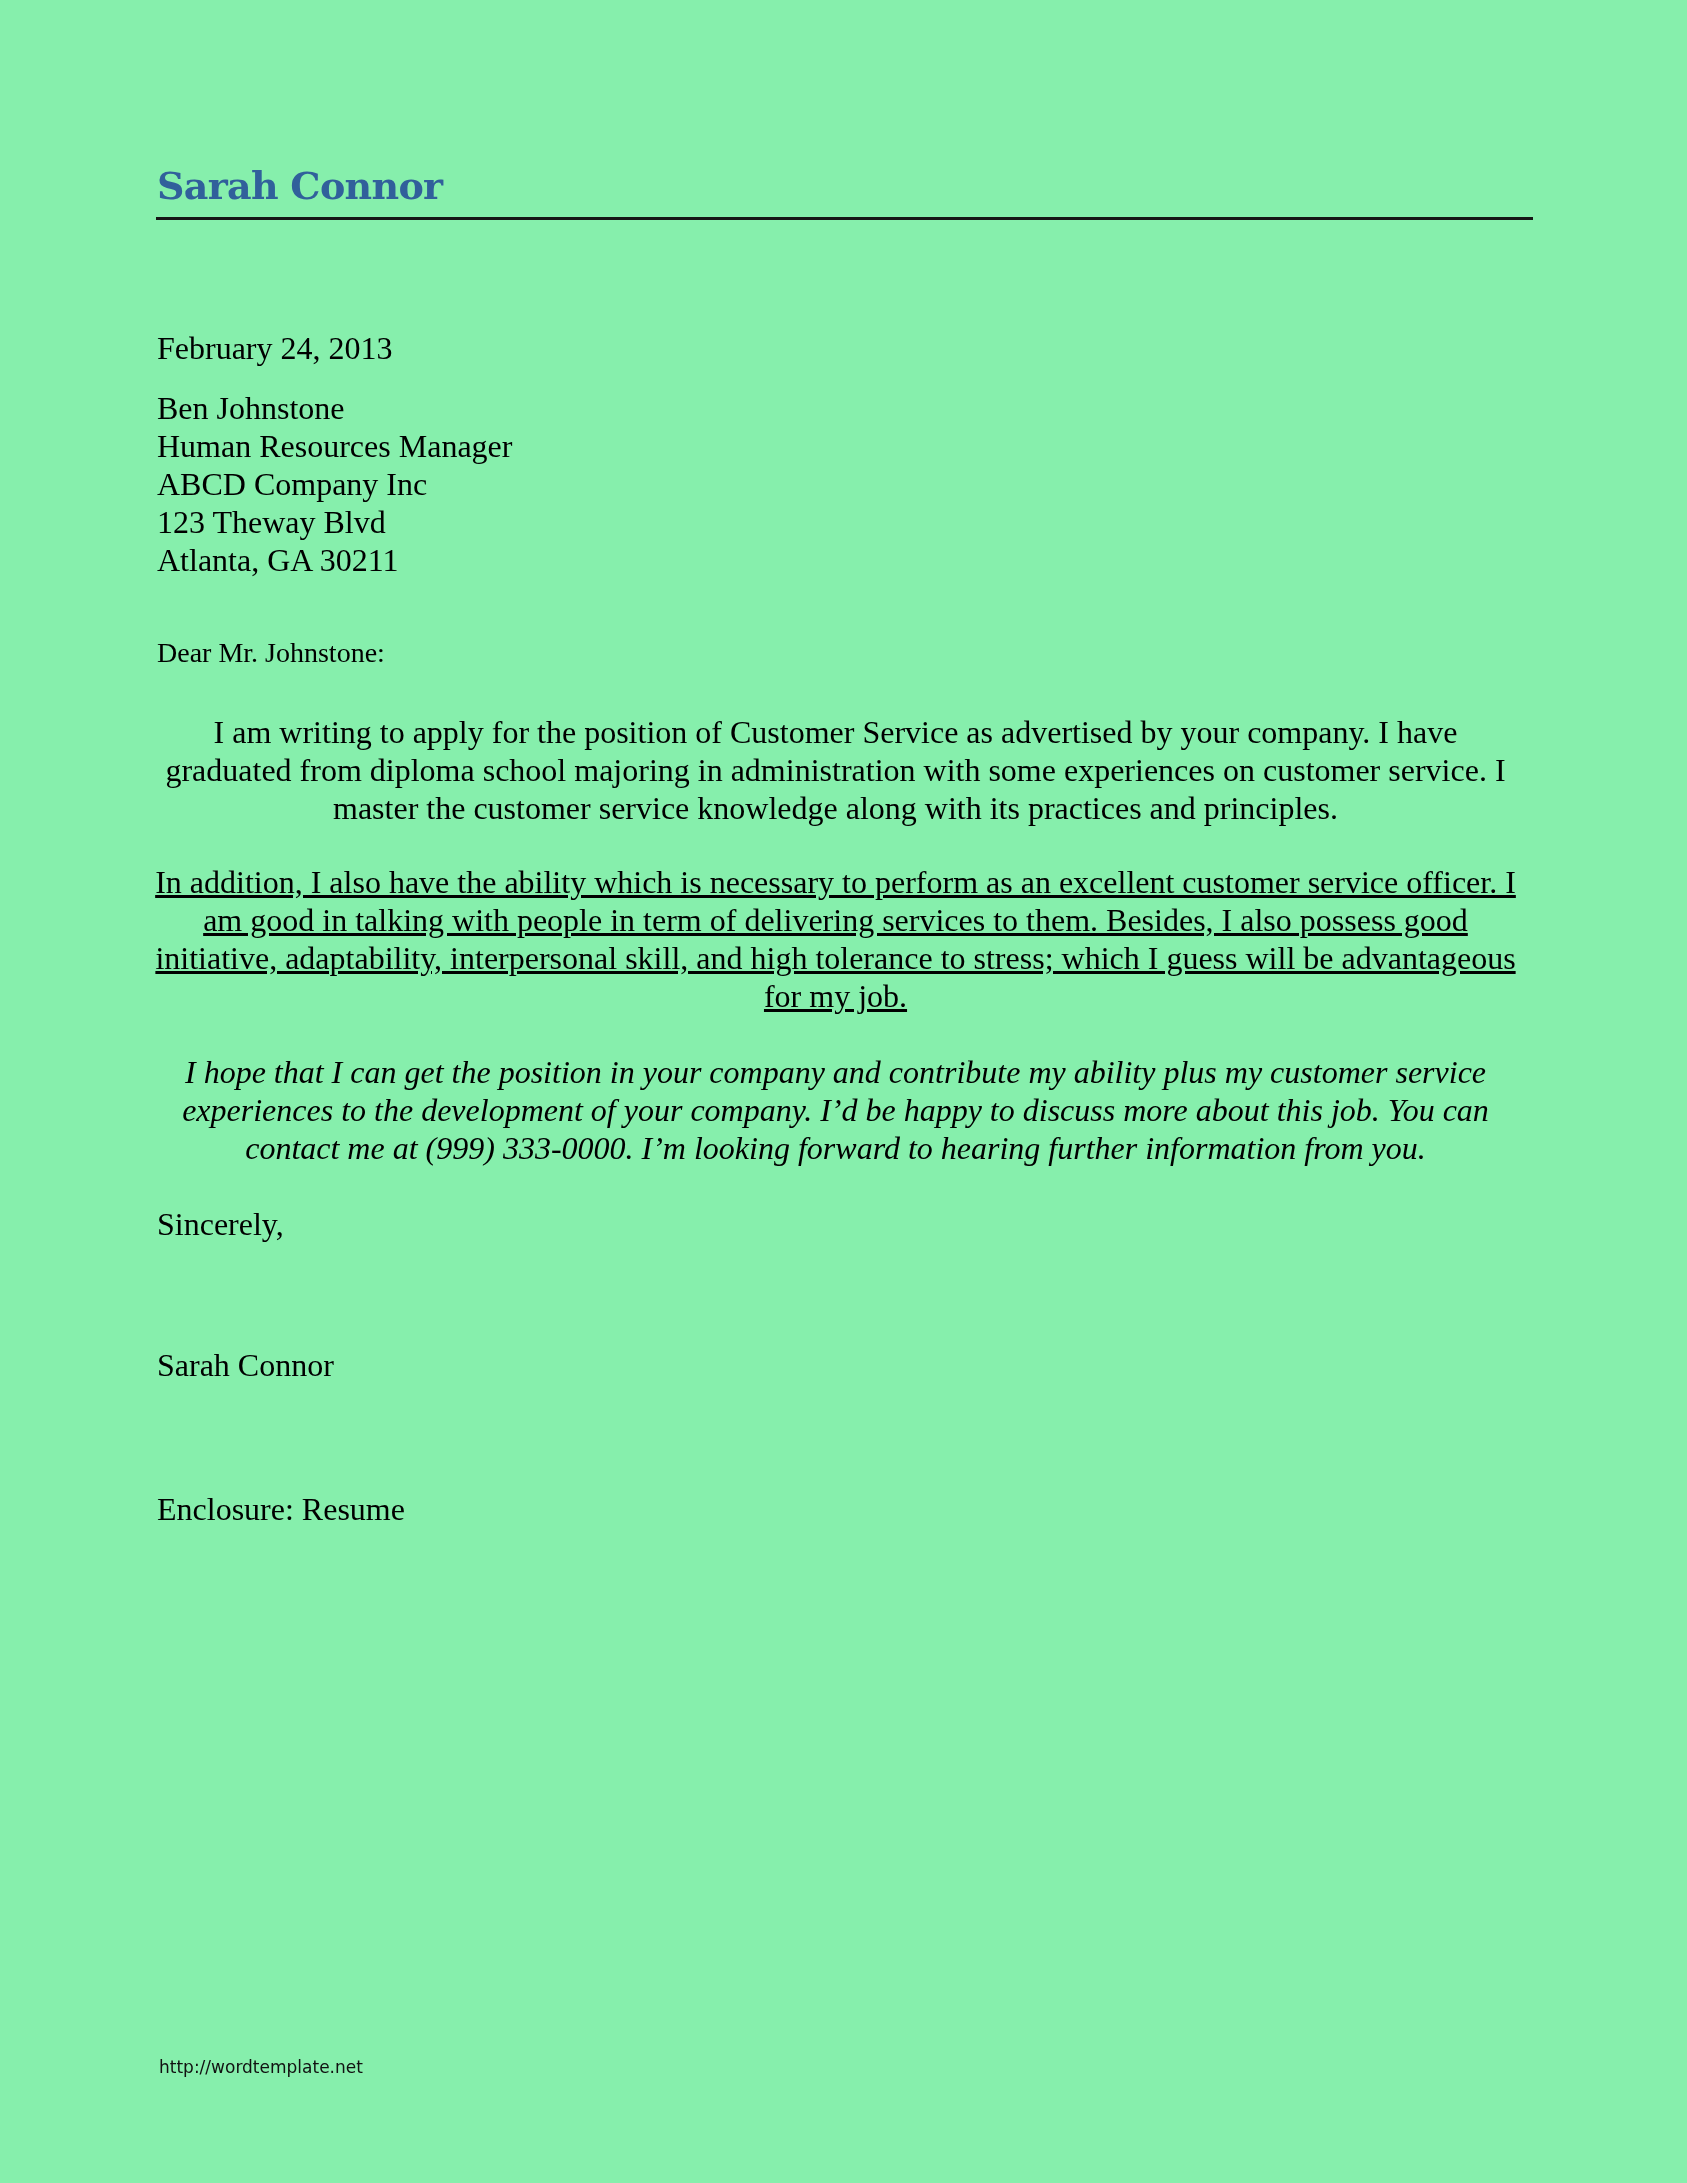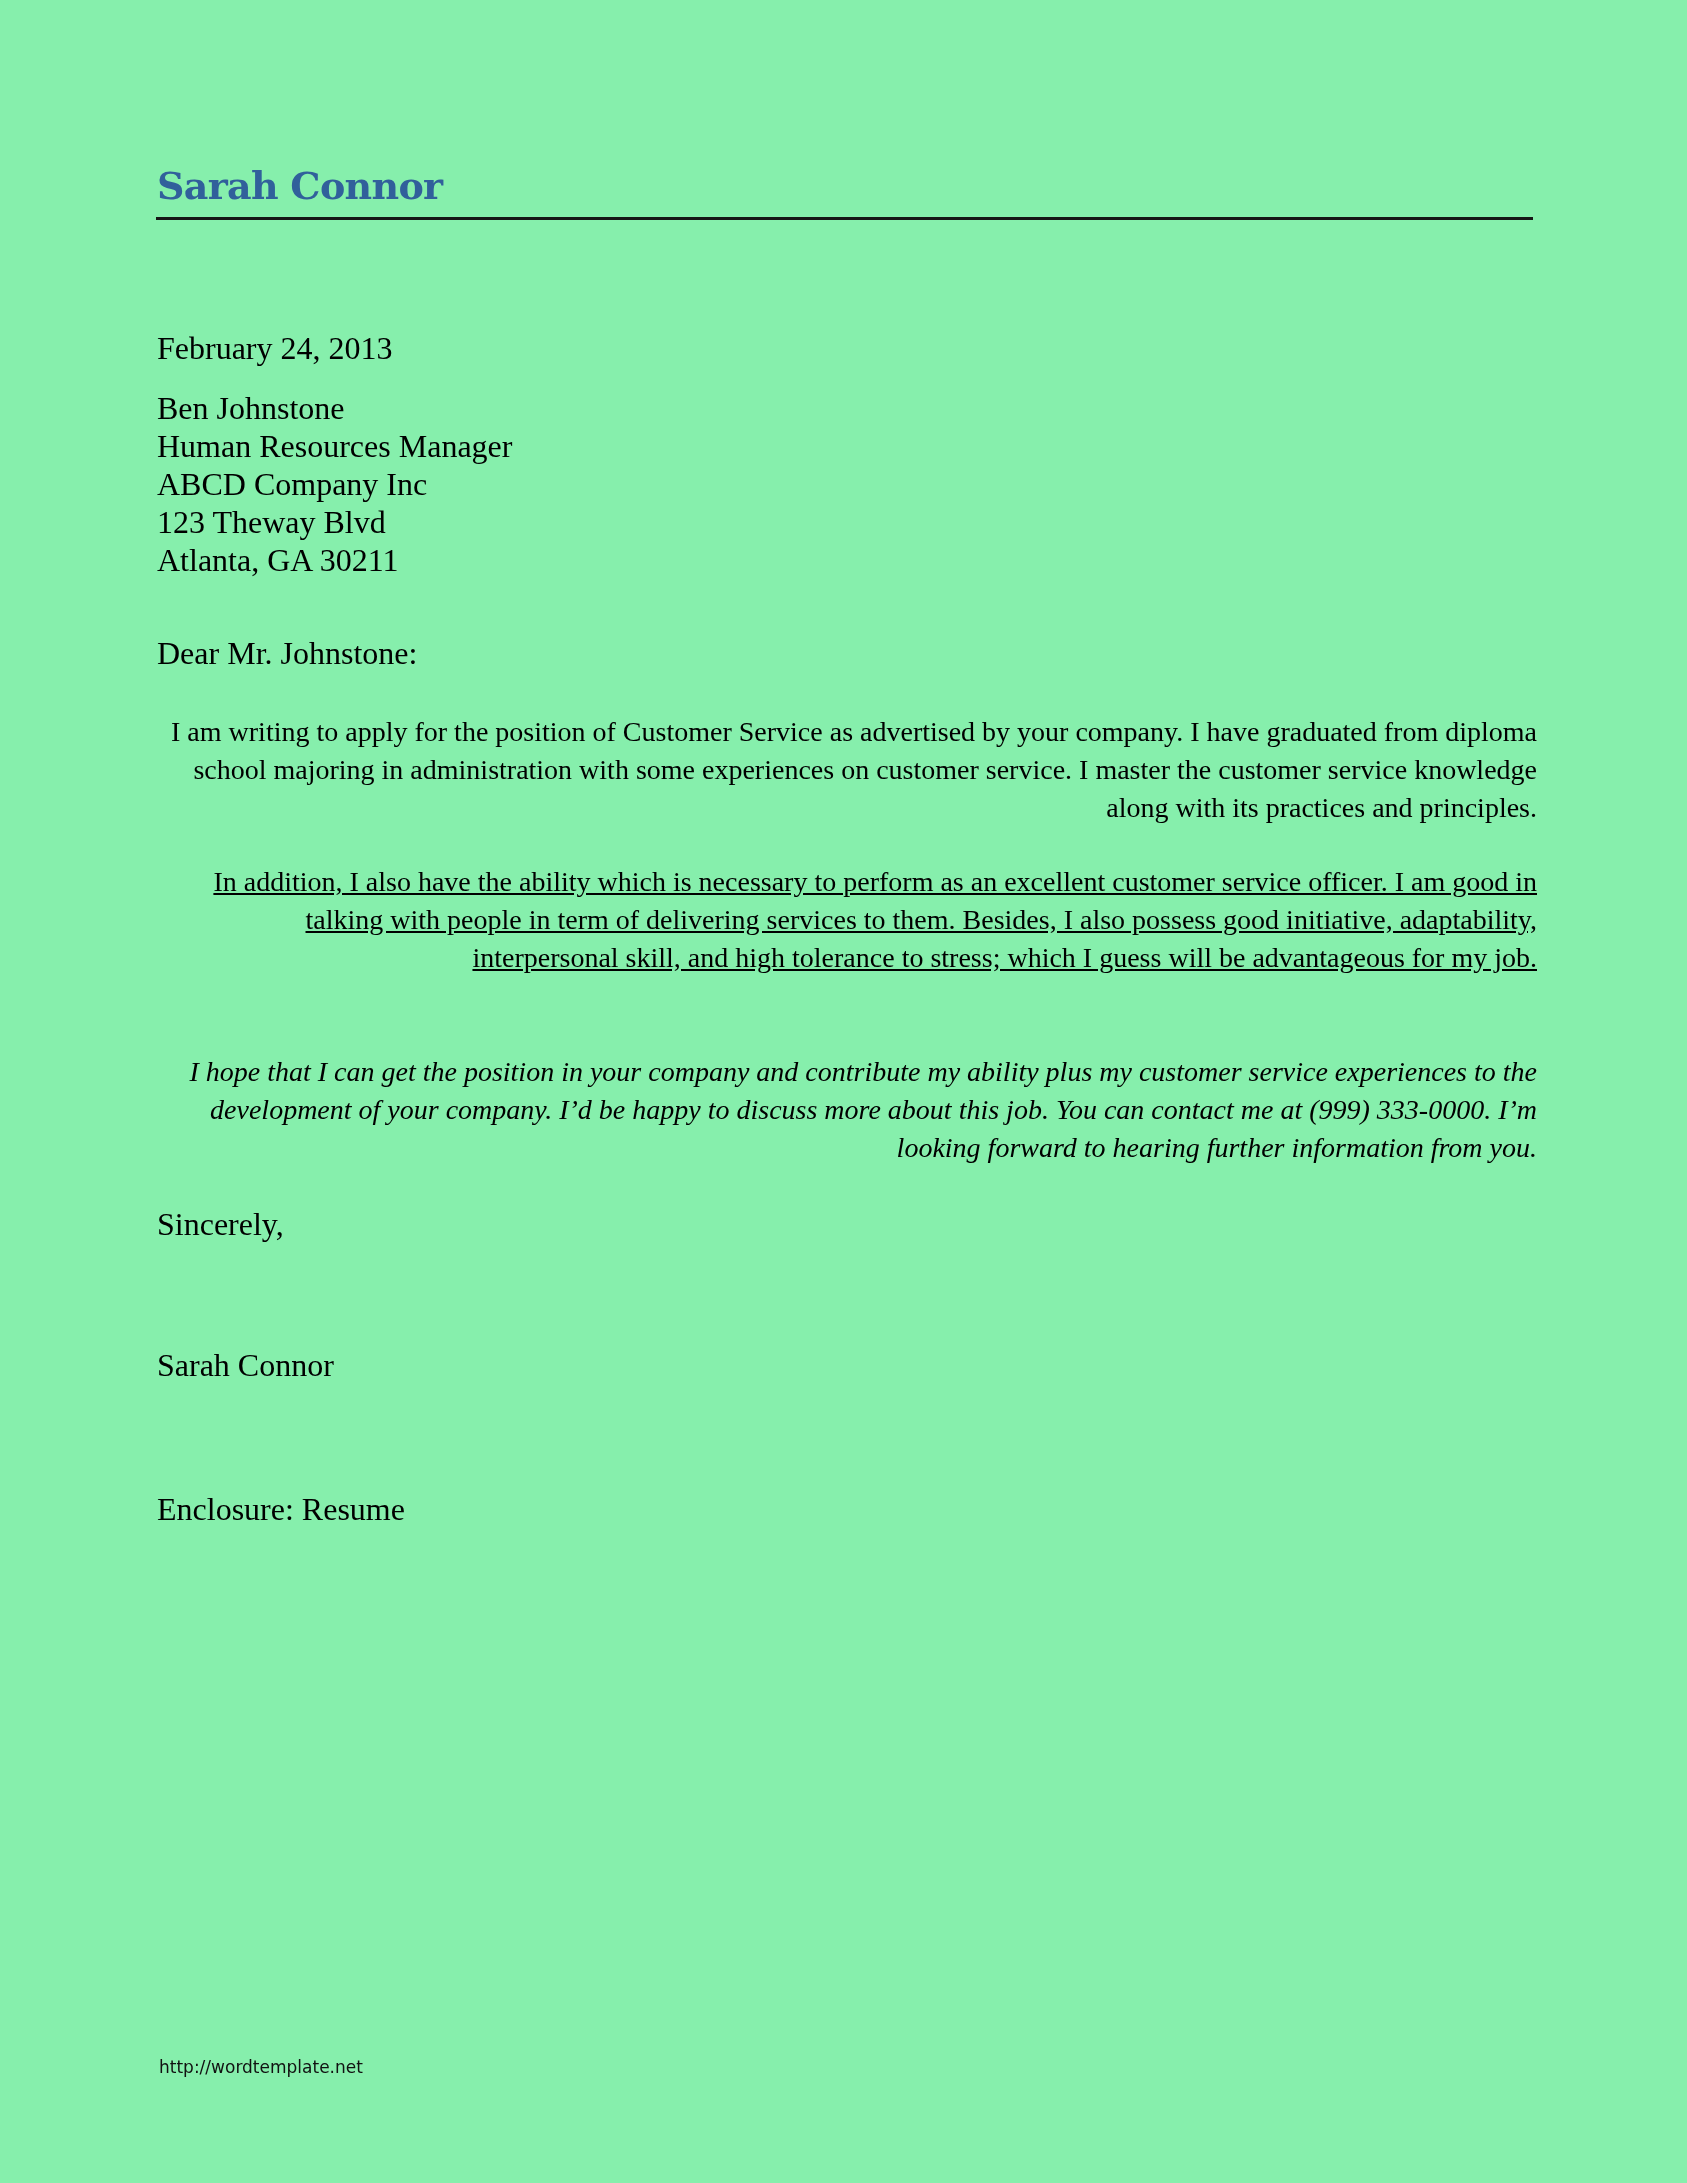--- a/index.html
+++ b/index.html
@@ -52,30 +52,30 @@
   }
   .recipient-block {
     left: 157px;
     top: 389px;
     font-size: 32px;
     line-height: 38px;
   }
   .salutation {
     left: 157px;
     top: 634px;
-    font-size: 32px;
+    font-size: 28px;
     line-height: 38px;
     white-space: nowrap;
   }
   .body-paragraph {
-    left: 160px;
+    left: 147px;
     width: 1377px;
-    font-size: 28px;
+    font-size: 32px;
     line-height: 38px;
-    text-align: right;
+    text-align: center;
   }
   .para-1 { top: 713px; }
   .para-2 { top: 863px; text-decoration: underline; }
   .para-3 { top: 1053px; font-style: italic; }
   .closing       { left: 157px; top: 1205px; font-size: 32px; line-height: 38px; white-space: nowrap; }
   .signature-name{ left: 157px; top: 1346px; font-size: 32px; line-height: 38px; white-space: nowrap; }
   .enclosure     { left: 157px; top: 1490px; font-size: 32px; line-height: 38px; white-space: nowrap; }
   .footer-url {
     left: 159px;
     top: 2053px;

